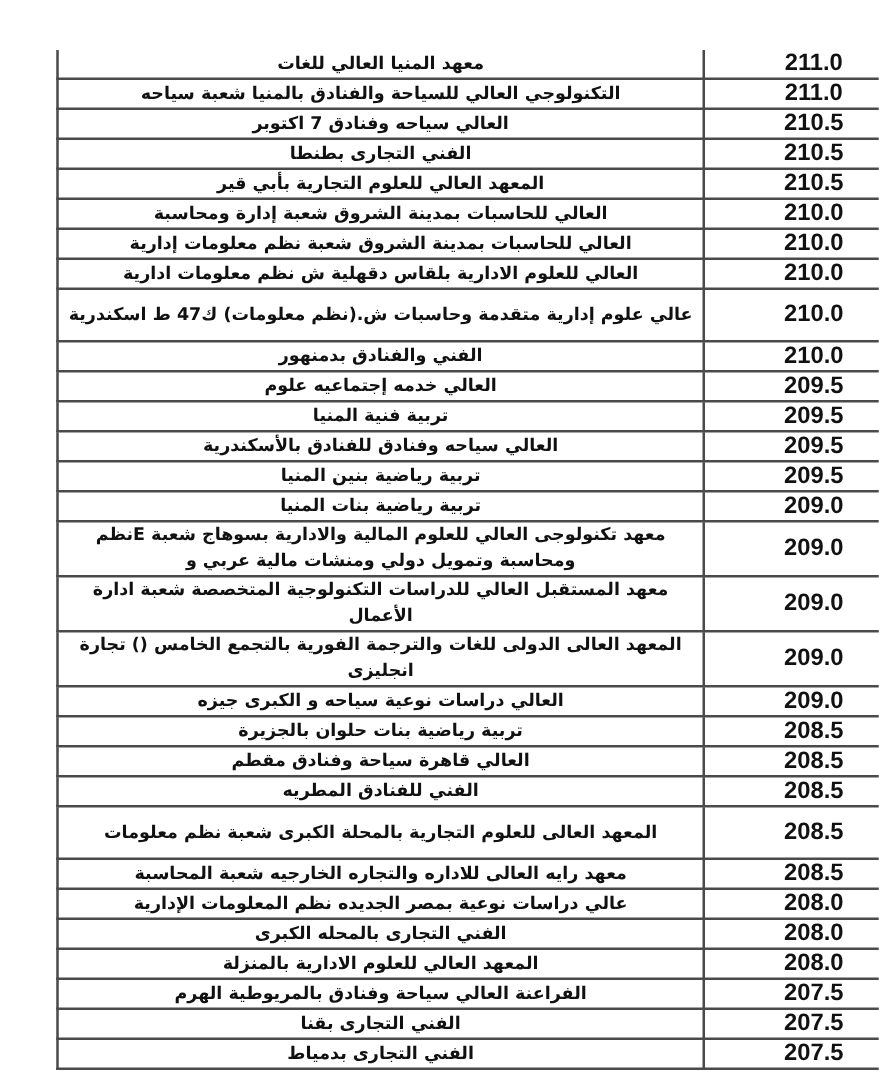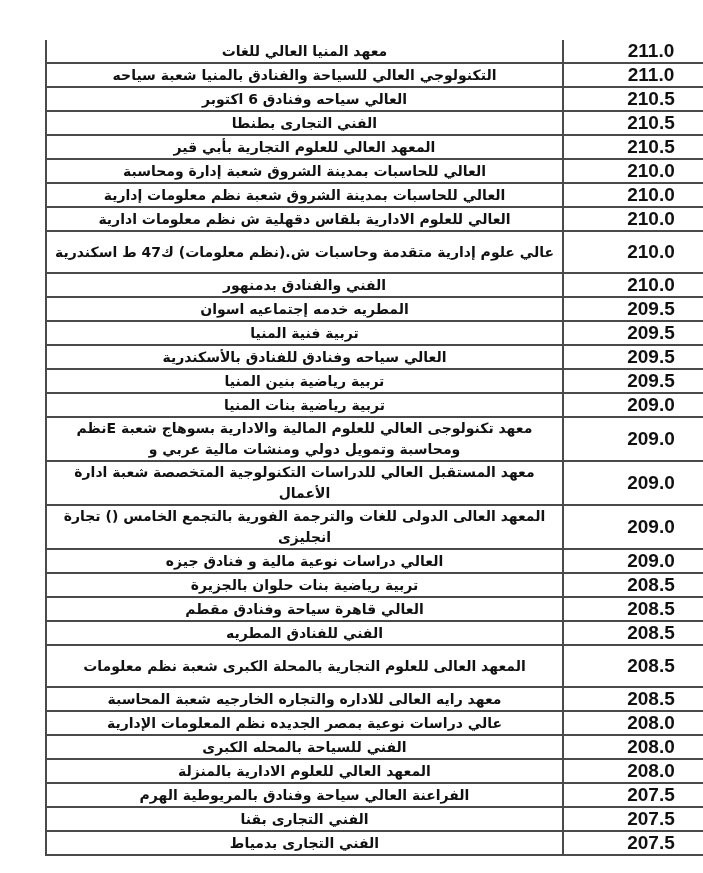--- a/index.html
+++ b/index.html
@@ -29,21 +29,21 @@
     <tbody id="tbody">
         <tr class="single first">
           <td class="name">معهد المنيا العالي للغات</td>
           <td class="score">211.0</td>
         </tr>
         <tr class="single">
           <td class="name">التكنولوجي العالي للسياحة والفنادق بالمنيا شعبة سياحه</td>
           <td class="score">211.0</td>
         </tr>
         <tr class="single">
-          <td class="name">العالي سياحه وفنادق 6 اكتوبر</td>
+          <td class="name">العالي سياحه وفنادق 7 اكتوبر</td>
           <td class="score">210.5</td>
         </tr>
         <tr class="single">
           <td class="name">الفني التجارى بطنطا</td>
           <td class="score">210.5</td>
         </tr>
         <tr class="single">
           <td class="name">المعهد العالي للعلوم التجارية بأبي قير</td>
           <td class="score">210.5</td>
         </tr>
@@ -61,21 +61,21 @@
         </tr>
         <tr class="double">
           <td class="name">عالي علوم إدارية متقدمة وحاسبات ش.(نظم معلومات) ك47 ط اسكندرية</td>
           <td class="score">210.0</td>
         </tr>
         <tr class="single">
           <td class="name">الفني والفنادق بدمنهور</td>
           <td class="score">210.0</td>
         </tr>
         <tr class="single">
-          <td class="name">المطريه خدمه إجتماعيه اسوان</td>
+          <td class="name">العالي خدمه إجتماعيه علوم</td>
           <td class="score">209.5</td>
         </tr>
         <tr class="single">
           <td class="name">تربية فنية المنيا</td>
           <td class="score">209.5</td>
         </tr>
         <tr class="single">
           <td class="name">العالي سياحه وفنادق للفنادق بالأسكندرية</td>
           <td class="score">209.5</td>
         </tr>
@@ -93,21 +93,21 @@
         </tr>
         <tr class="double">
           <td class="name">معهد المستقبل العالي للدراسات التكنولوجية المتخصصة شعبة ادارة الأعمال</td>
           <td class="score">209.0</td>
         </tr>
         <tr class="double">
           <td class="name">المعهد العالى الدولى للغات والترجمة الفورية بالتجمع الخامس () تجارة انجليزى</td>
           <td class="score">209.0</td>
         </tr>
         <tr class="single">
-          <td class="name">العالي دراسات نوعية مالية و فنادق جيزه</td>
+          <td class="name">العالي دراسات نوعية سياحه و الكبرى جيزه</td>
           <td class="score">209.0</td>
         </tr>
         <tr class="single">
           <td class="name">تربية رياضية بنات حلوان بالجزيرة</td>
           <td class="score">208.5</td>
         </tr>
         <tr class="single">
           <td class="name">العالي قاهرة سياحة وفنادق مقطم</td>
           <td class="score">208.5</td>
         </tr>
@@ -121,21 +121,21 @@
         </tr>
         <tr class="single">
           <td class="name">معهد رايه العالى للاداره والتجاره الخارجيه شعبة المحاسبة</td>
           <td class="score">208.5</td>
         </tr>
         <tr class="single">
           <td class="name">عالي دراسات نوعية بمصر الجديده نظم المعلومات الإدارية</td>
           <td class="score">208.0</td>
         </tr>
         <tr class="single">
-          <td class="name">الفني للسياحة بالمحله الكبرى</td>
+          <td class="name">الفني التجارى بالمحله الكبرى</td>
           <td class="score">208.0</td>
         </tr>
         <tr class="single">
           <td class="name">المعهد العالي للعلوم الادارية بالمنزلة</td>
           <td class="score">208.0</td>
         </tr>
         <tr class="single">
           <td class="name">الفراعنة العالي سياحة وفنادق بالمريوطية الهرم</td>
           <td class="score">207.5</td>
         </tr>

